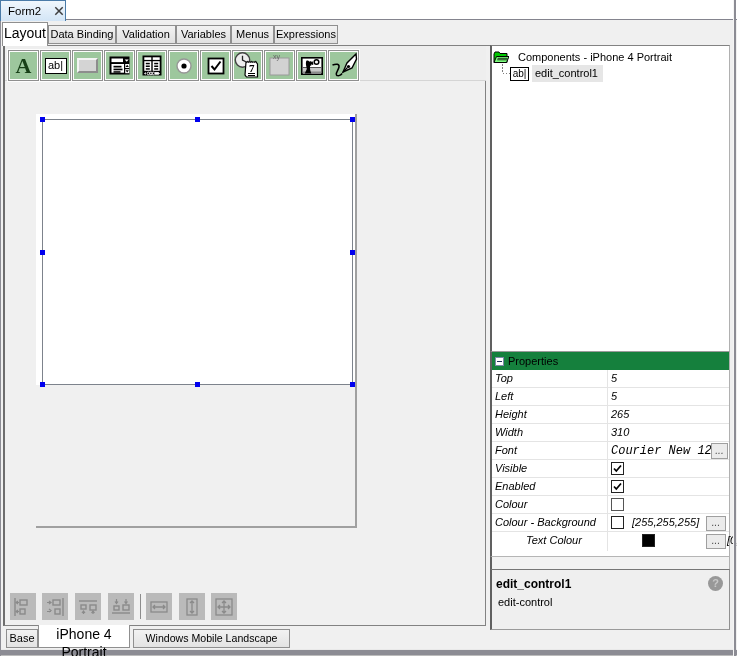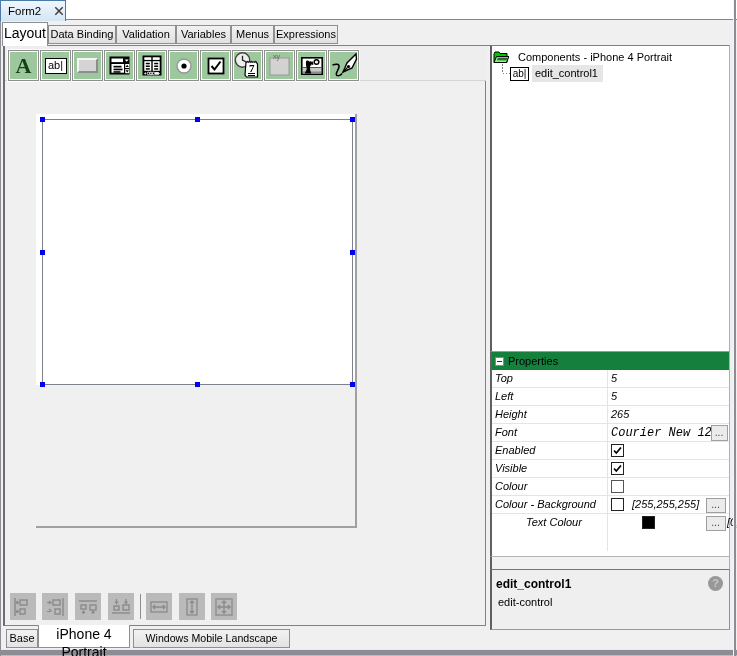--- a/index.html
+++ b/index.html
@@ -330,32 +330,36 @@
     </div>
   <div class="prow">
       <span class="pl">Left</span>
       <span class="pv">5</span>
     </div>
   <div class="prow">
       <span class="pl">Height</span>
       <span class="pv">265</span>
     </div>
   <div class="prow">
+      <span class="pl">Width</span>
+      <span class="pv">310</span>
+    </div>
+  <div class="prow">
       <span class="pl">Font</span>
       <span class="pv" style="font-family:'Liberation Mono',monospace; font-size:12px; top:2px;">Courier New 12</span>
     <span class="dots" style="right:1px; top:1px; width:17px; height:16px; line-height:14px;">...</span>
     </div>
   <div class="prow">
-      <span class="pl">Enabled</span>
+      <span class="pl">Visible</span>
     <span class="chk" style="left:119px; top:2px;"><svg width="11" height="11" viewBox="0 0 11 11">
           <path d="M2 5.5 L4.3 8 L9 2.5" stroke="#000" stroke-width="1.7" fill="none"></path>
         </svg></span>
     </div>
   <div class="prow">
-      <span class="pl">Visible</span>
+      <span class="pl">Enabled</span>
     <span class="chk" style="left:119px; top:2px;"><svg width="11" height="11" viewBox="0 0 11 11">
           <path d="M2 5.5 L4.3 8 L9 2.5" stroke="#000" stroke-width="1.7" fill="none"></path>
         </svg></span>
     </div>
   <div class="prow">
       <span class="pl">Colour</span>
     <span class="chk" style="left:119px; top:2px; border-color:#555;"></span>
     </div>
   <div class="prow">
       <span class="pl">Colour - Background</span>

